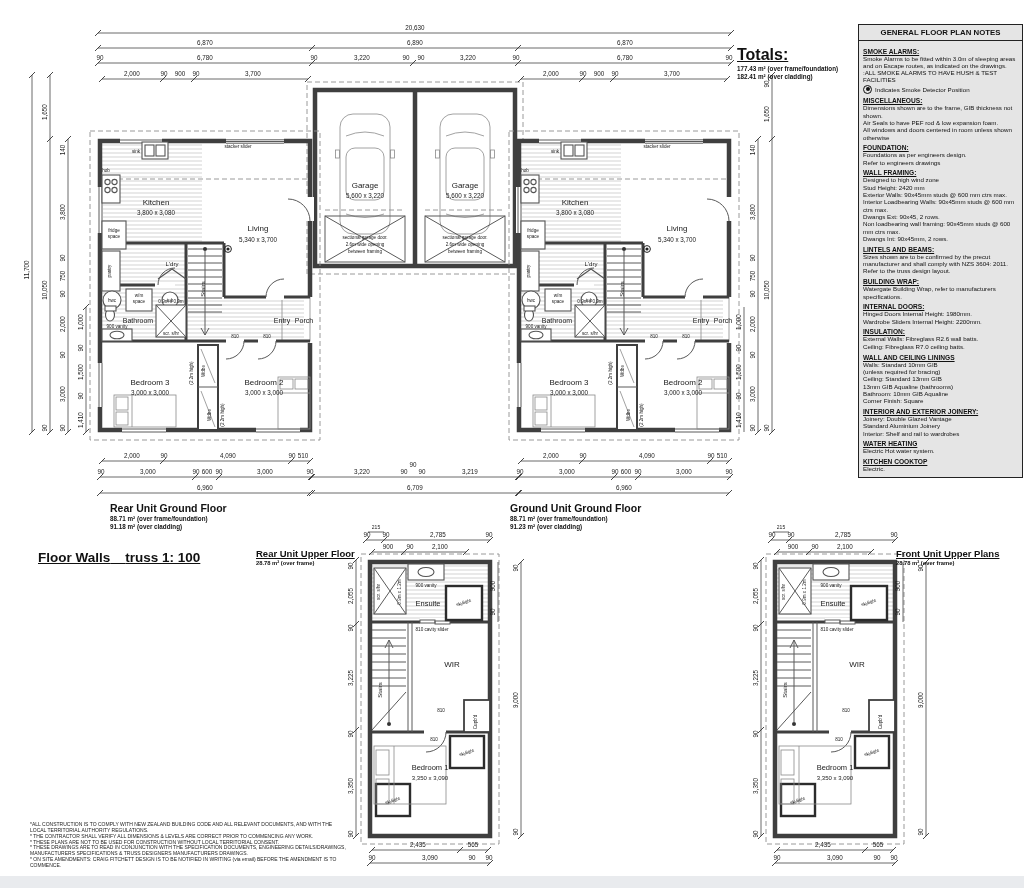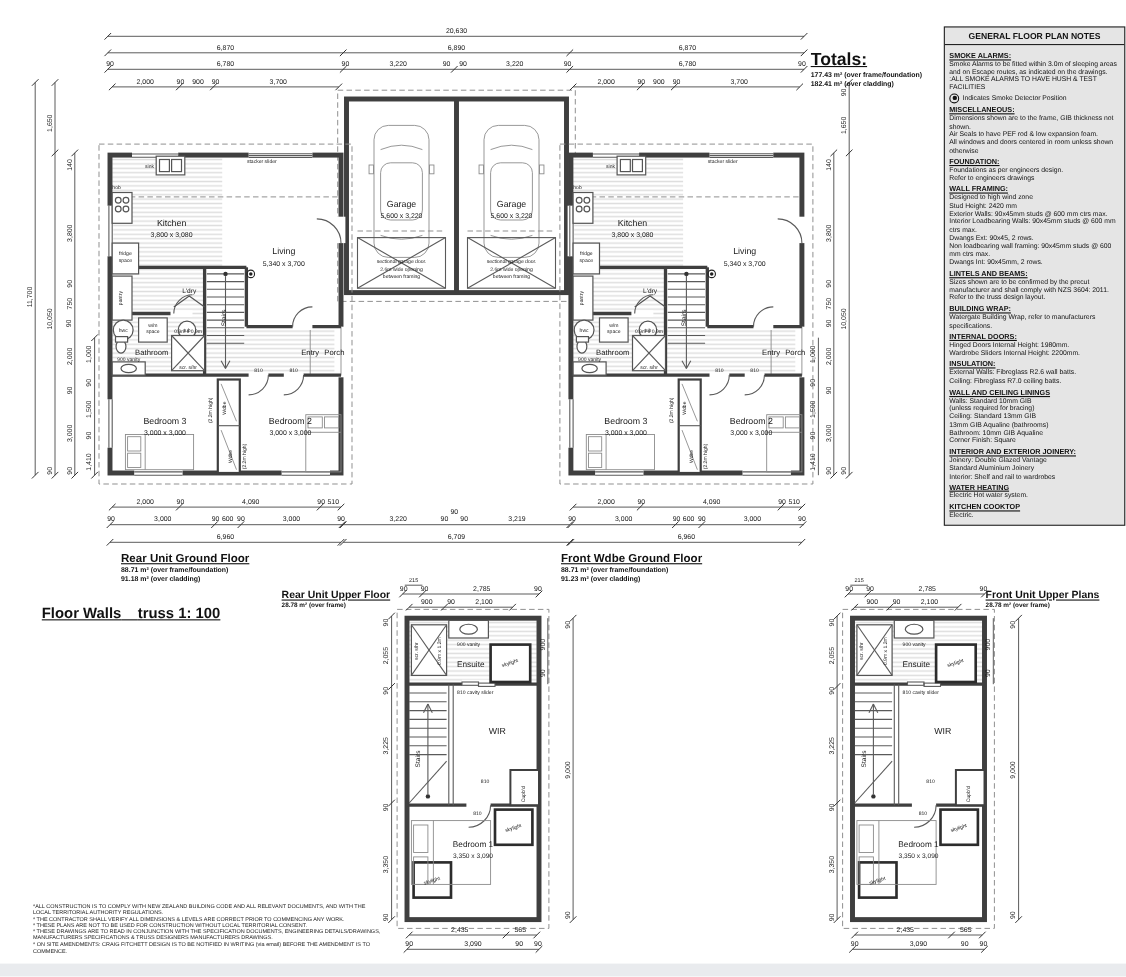--- a/index.html
+++ b/index.html
@@ -16,25 +16,25 @@
   .gn{font-size:4.6px;}          
   .wall{fill:none;stroke:#3f3f3f;stroke-width:4.5;}
   .iwall{stroke:#3f3f3f;stroke-width:3;}
   .thin{stroke:#5a5a5a;stroke-width:1;fill:none;}
   .thin2{stroke:#8a8a8a;stroke-width:0.8;fill:none;}
   .dash{stroke:#8f8f8f;stroke-width:0.9;fill:none;stroke-dasharray:5 3;}
   .dim{stroke:#444;stroke-width:0.8;fill:none;}
   .fix{stroke:#555;stroke-width:1.1;fill:#fff;}
   .sky{stroke:#2c2c2c;stroke-width:2.4;fill:#fff;}
   
-  .block-title{font-weight:bold;text-decoration:underline;font-size:10.5px;white-space:nowrap;}
+  .block-title{font-weight:bold;font-size:10.5px;white-space:nowrap;}
   .area-line{font-size:6.3px;font-weight:600;white-space:nowrap;margin-top:1px;}
   .totals-title{font-weight:bold;text-decoration:underline;font-size:16px;}
   .scale-title{font-weight:bold;text-decoration:underline;font-size:13.5px;white-space:nowrap;}
-  .upper-title{font-weight:bold;text-decoration:underline;font-size:9.5px;white-space:nowrap;}
+  .upper-title{font-weight:bold;text-decoration:underline;font-size:9.5px;white-space:nowrap;margin-top:12px;}
   .notes{left:858px;top:24px;width:163px;border:1.2px solid #222;background:#e5e5e5;}
   .notes-header{border-bottom:1.2px solid #222;text-align:center;font-weight:bold;
                 font-size:7.8px;padding:3px 0;}
   .notes-body{padding:3px 4px 4px 4px;}
   .note-h{font-weight:bold;text-decoration:underline;font-size:6.6px;margin-top:3.5px;}
   .note-line{font-size:6.2px;line-height:1.18;}
   .legend-row{display:flex;align-items:center;gap:3px;margin-top:1px;}
   .detector-dot{width:7px;height:7px;border:1.2px solid #111;border-radius:50%;
                 display:inline-block;position:relative;flex:0 0 auto;}
   .detector-dot::after{content:"";position:absolute;left:1.5px;top:1.5px;width:4px;height:4px;
@@ -516,21 +516,21 @@
   <div class="area-line">182.41 m² (over cladding)</div>
 </div>
 
 <div class="abs" style="left:110px;top:502px;">
   <div class="block-title">Rear Unit Ground Floor</div>
   <div class="area-line">88.71 m² (over frame/foundation)</div>
   <div class="area-line">91.18 m² (over cladding)</div>
 </div>
 
 <div class="abs" style="left:510px;top:502px;">
-  <div class="block-title">Front Wdbe Ground Floor</div>
+  <div class="block-title">Ground Unit Ground Floor</div>
   <div class="area-line">88.71 m² (over frame/foundation)</div>
   <div class="area-line">91.23 m² (over cladding)</div>
 </div>
 
 <div class="abs scale-title" style="left:38px;top:550px;">
   <span>Floor Walls</span>&nbsp;&nbsp;&nbsp;
   <span>truss 1: 100</span>
 </div>
 
 <div class="abs" style="left:256px;top:536px;">

